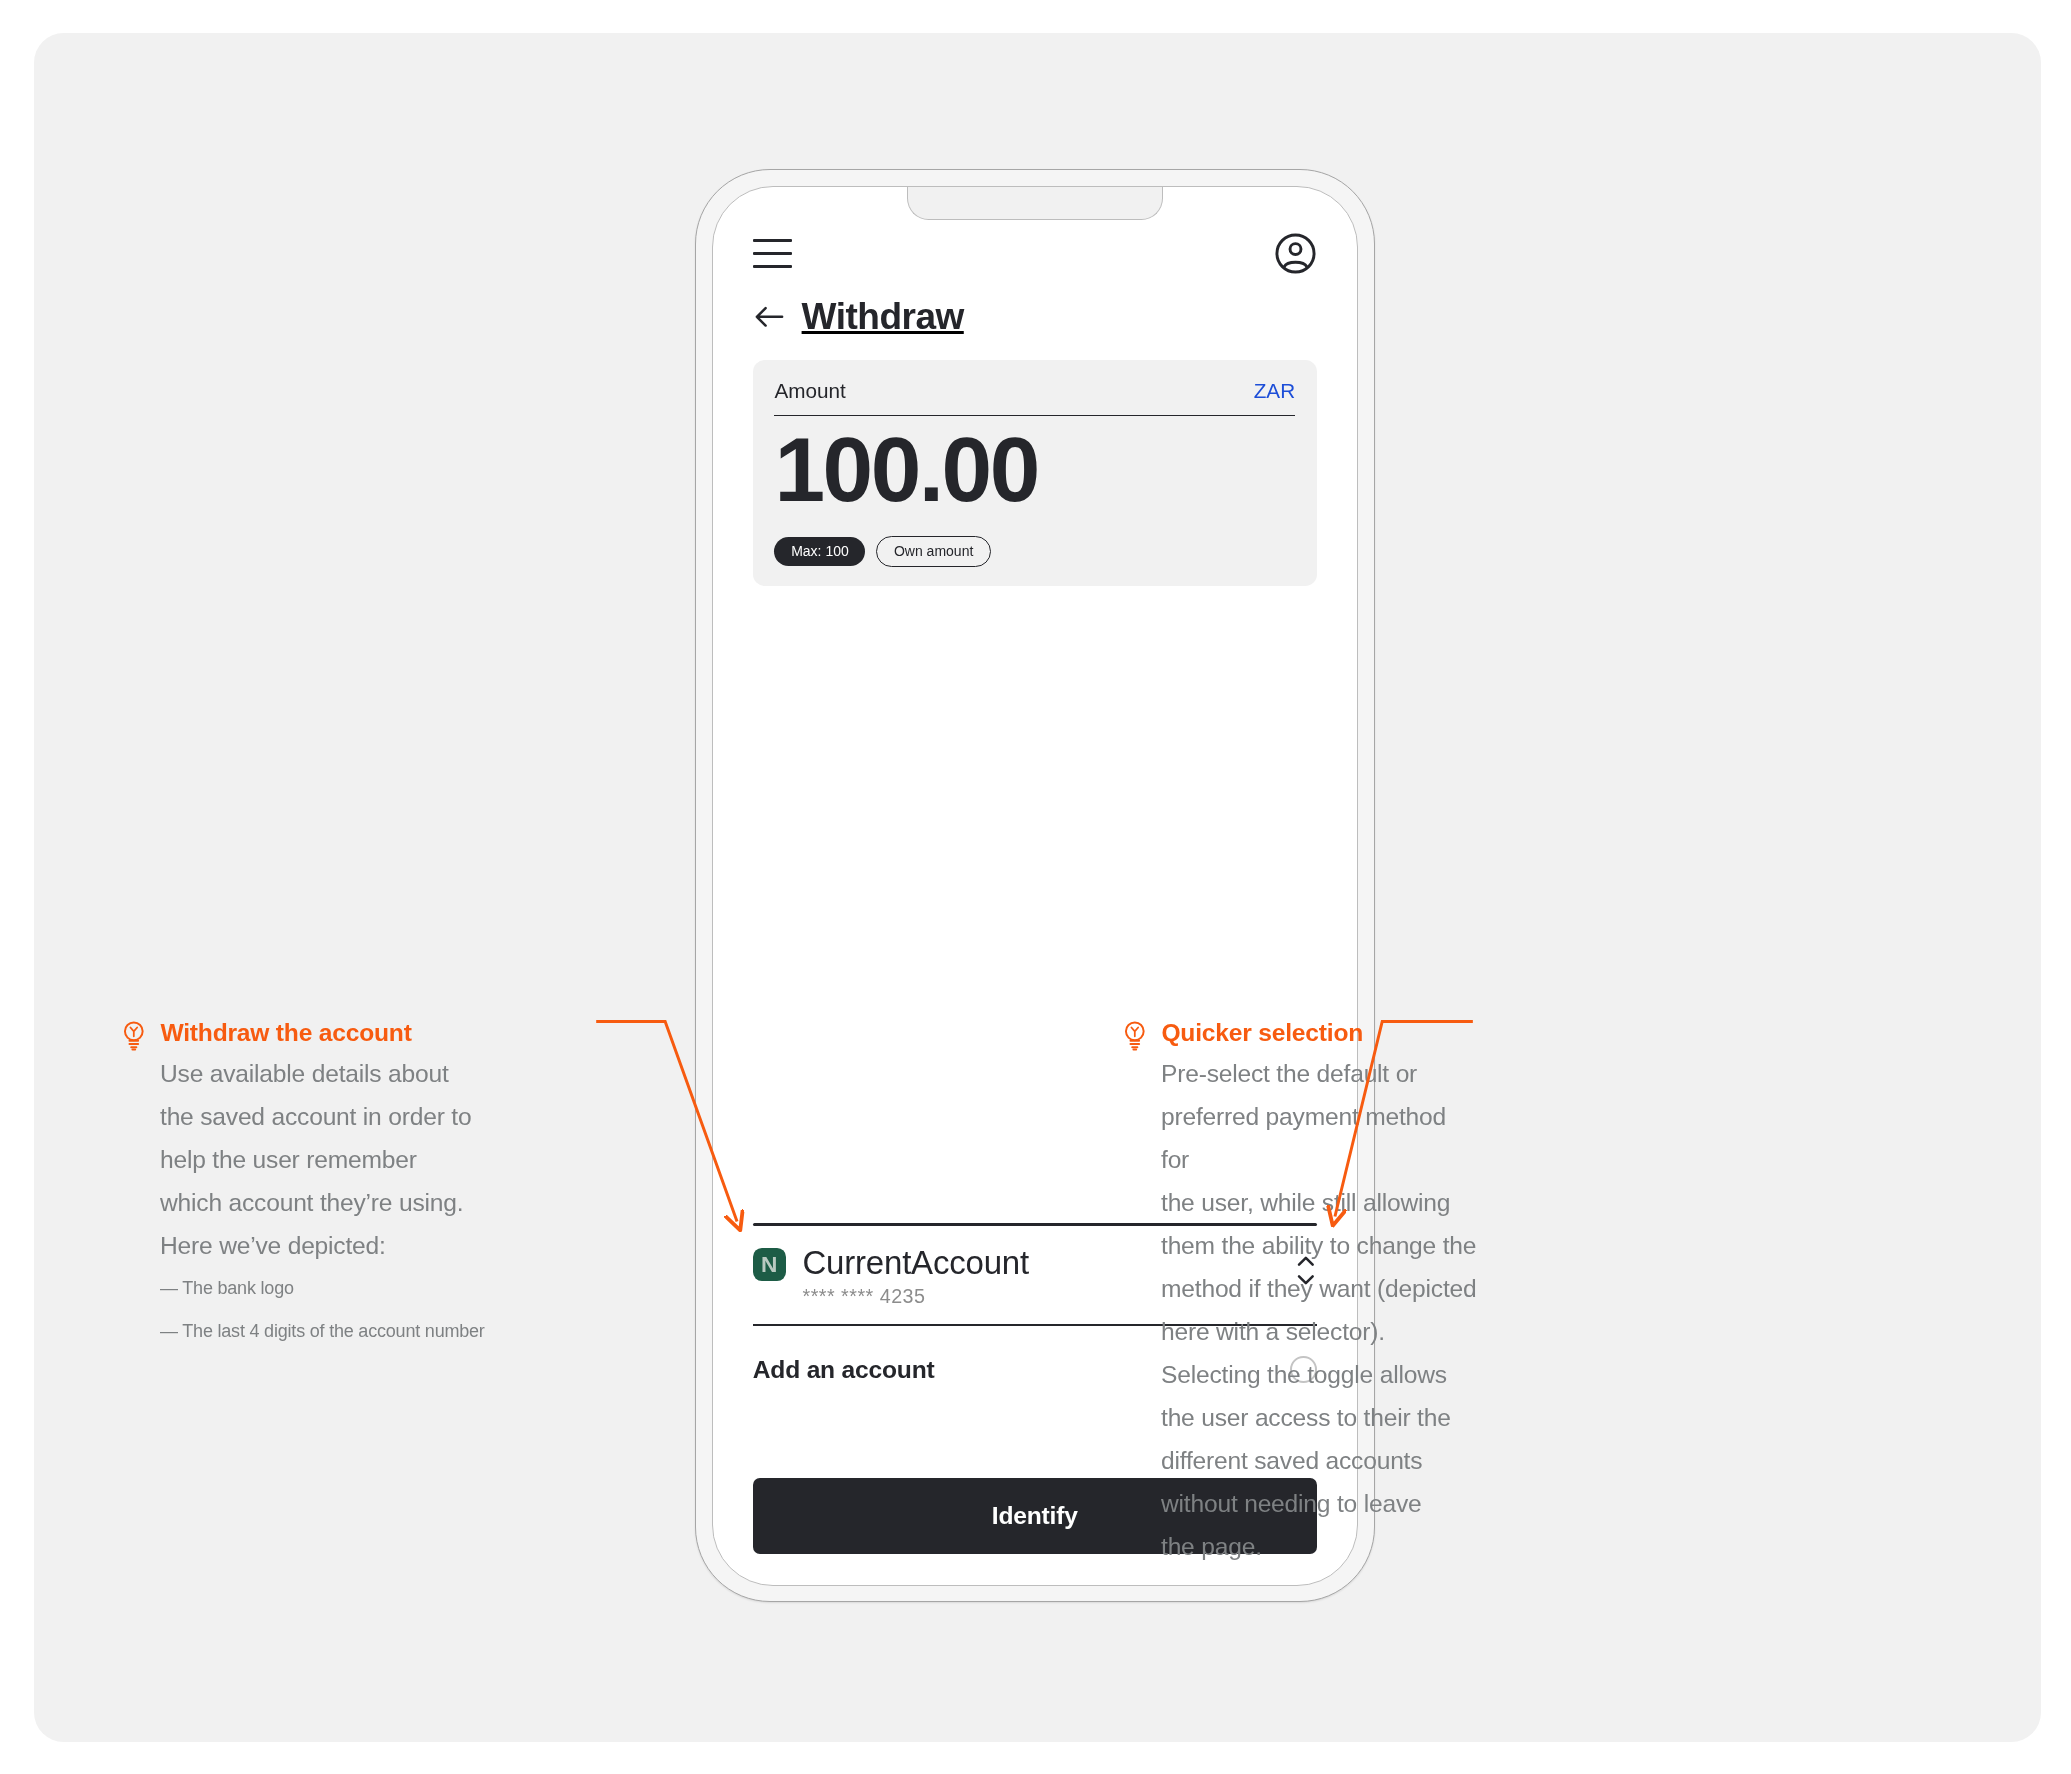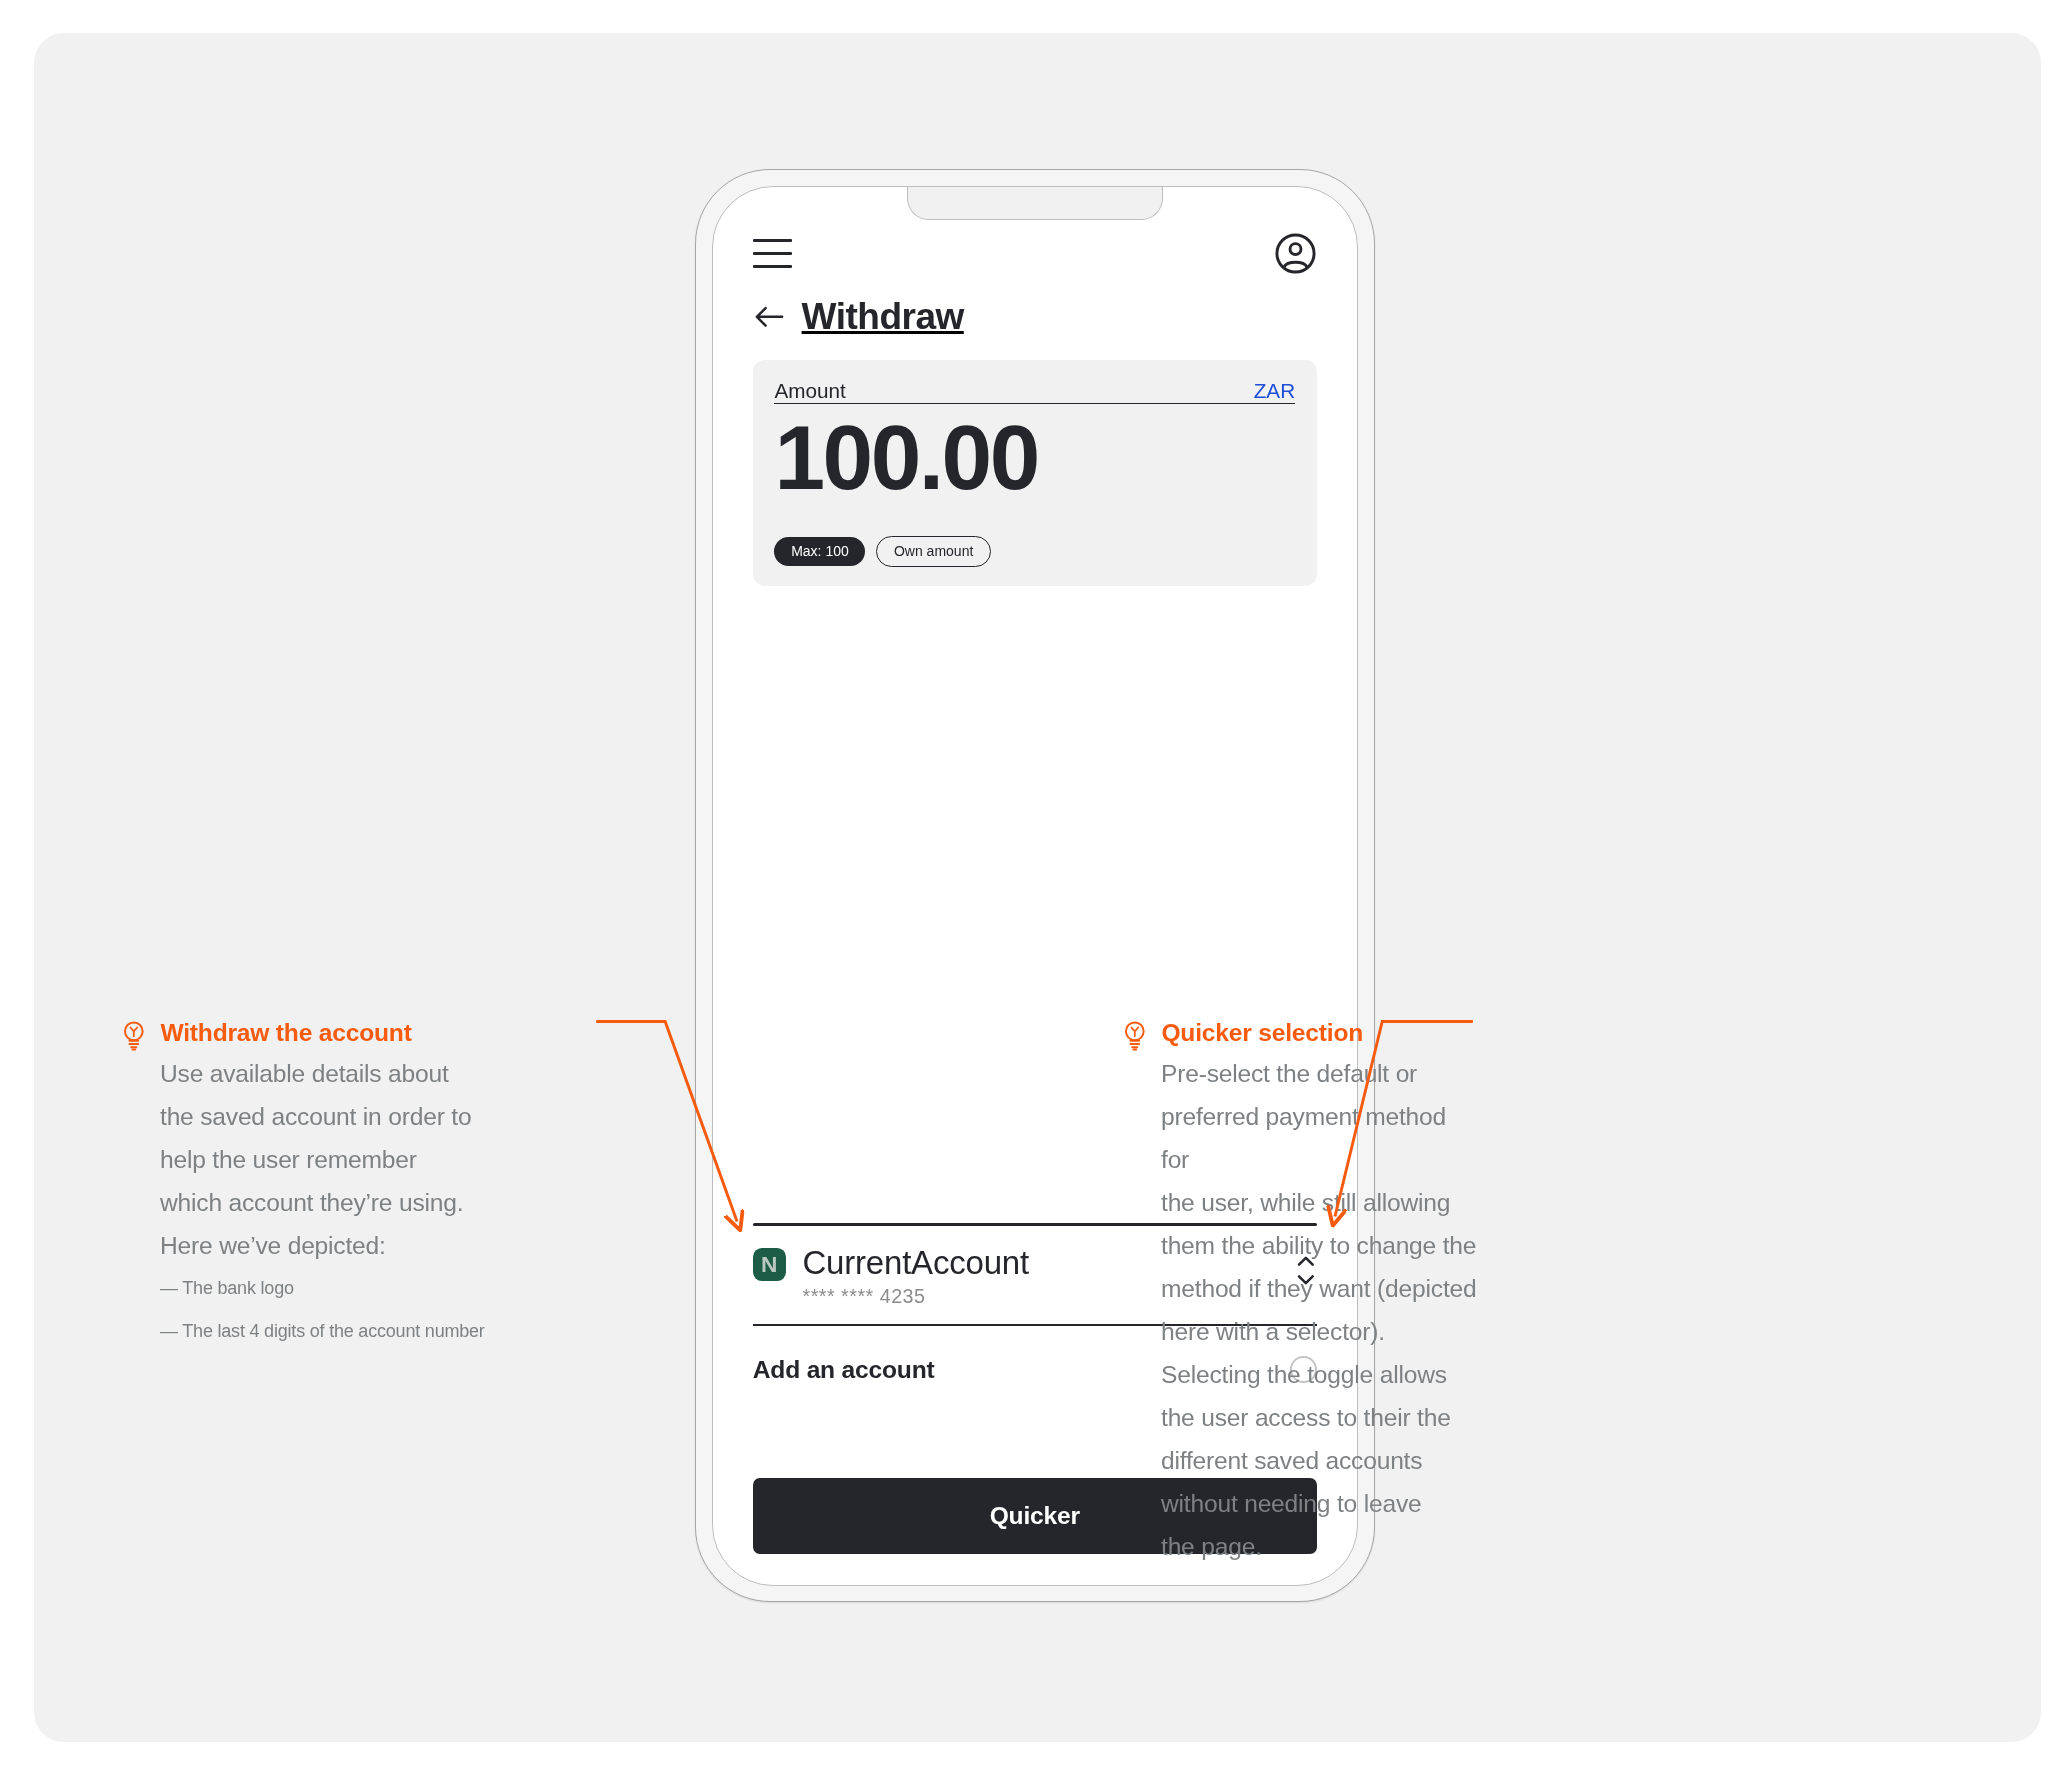--- a/index.html
+++ b/index.html
@@ -114,21 +114,21 @@
     height: 226px;
     background: #f1f1f1;
     border-radius: 11.8px;
     padding: 19.7px 21.7px 0 21.7px;
   }
   .amount-head {
     display: flex;
     align-items: center;
     justify-content: space-between;
     border-bottom: 1.5px solid #25262b;
-    padding-bottom: 0;
+    padding-bottom: 12px;
   }
   .amount-label { font-size: 20.7px; color: #25262b; }
   .amount-currency { font-size: 20.7px; color: #1d4ed8; }
   .amount-value {
     margin-top: 5.9px;
     font-size: 91px;
     font-weight: 600;
     letter-spacing: -2.5px;
     color: #25262b;
     line-height: 1.05;
@@ -322,21 +322,21 @@
           </div>
 
           <div class="rule-thin"></div>
 
           <div class="add-row">
             <span class="add-label">Add an account</span>
             <span class="radio-empty"></span>
           </div>
         </div>
 
-        <button class="continue-btn">Quicker</button>
+        <button class="continue-btn">Identify</button>
 
       </div>
     </div>
   </div>
 
   <div class="anno" id="anno-left">
     <div class="anno-head">
       <svg class="bulb-icon" viewBox="0 0 26 32">
         <circle cx="13" cy="11.5" r="9" fill="none" stroke="#f75b10" stroke-width="2"></circle>
         <path d="M13 16.5 V11.5 M13 11.5 L9.6 7.6 M13 11.5 L16.4 7.6" fill="none" stroke="#f75b10" stroke-width="1.8" stroke-linecap="round"></path>

